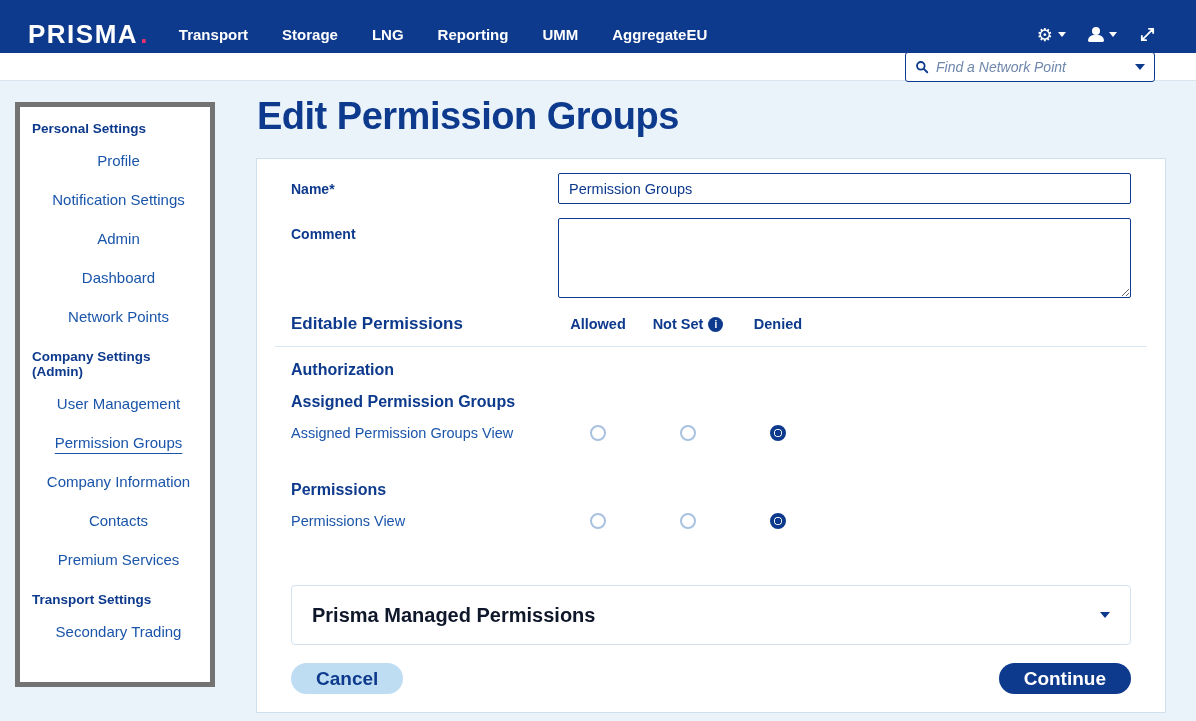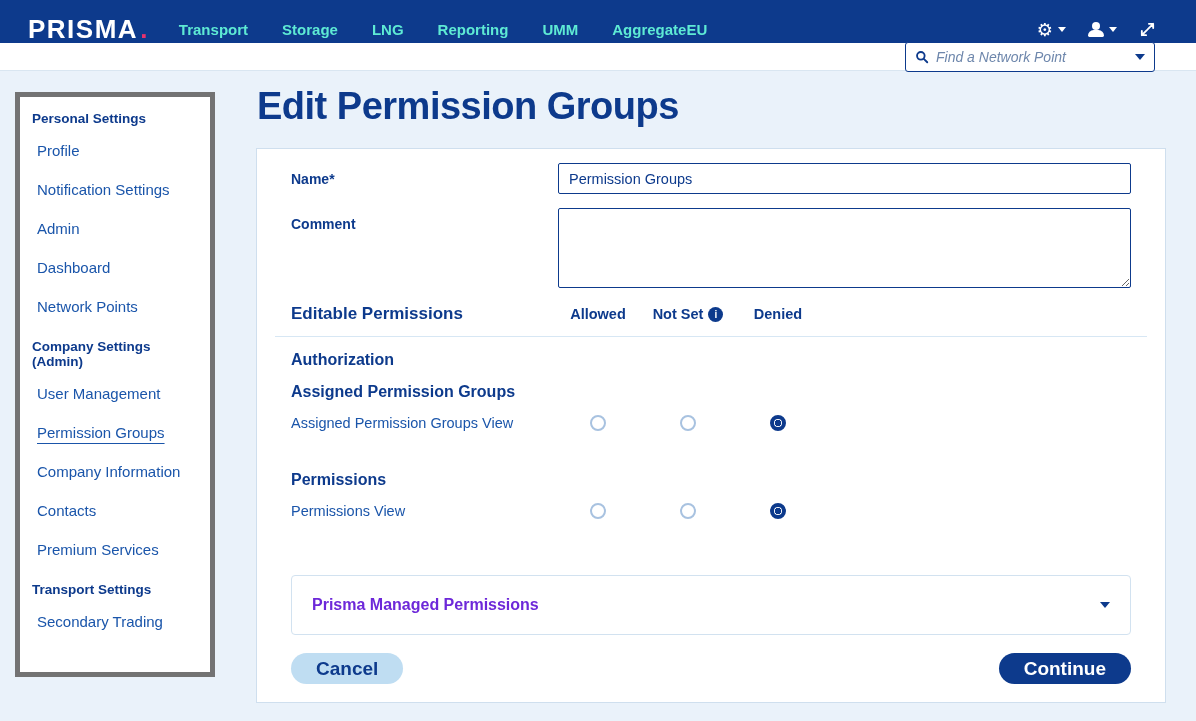--- a/index.html
+++ b/index.html
@@ -1,26 +1,26 @@
 <!DOCTYPE html>
 <html><head>
 <meta charset="utf-8">
 <style>
   * { margin:0; padding:0; box-sizing:border-box; }
   html,body { width:1196px; height:721px; overflow:hidden;
     font-family:"Liberation Sans", sans-serif; background:#eaf2fa; }
 
   
-  .navbar { height:43px; background:#0d3a8c; display:flex; align-items:center;
+  .navbar { height:53px; background:#0d3a8c; display:flex; align-items:center;
     padding:16px 40px 0 28px; color:#fff; }
   .logo { font-size:26px; font-weight:bold; letter-spacing:1.5px; color:#fff;
     display:flex; align-items:baseline; margin-right:30px; }
   .logo-dot { color:#e5326e; margin-left:2px; }
   .nav-items { display:flex; align-items:center; gap:34px; }
-  .nav-item { font-size:15px; font-weight:600; color:#5eead4; cursor:pointer; }
+  .nav-item { font-size:15px; font-weight:600; color:#ffffff; cursor:pointer; }
   .nav-right { margin-left:auto; display:flex; align-items:center; gap:22px; }
   .nav-icon-group { display:flex; align-items:center; gap:5px; cursor:pointer; }
   .gear-glyph { font-size:18px; line-height:1; }
   .caret-down-white { width:0; height:0; border-left:4px solid transparent;
     border-right:4px solid transparent; border-top:5px solid #fff; }
   .person { position:relative; width:16px; height:15px; }
   .person .head { position:absolute; left:4px; top:0; width:8px; height:8px;
     border-radius:50%; background:#fff; }
   .person .torso { position:absolute; left:0; bottom:0; width:16px; height:7px;
     border-radius:8px 8px 2px 2px; background:#fff; }
@@ -39,21 +39,21 @@
 
   
   .content { position:relative; height:634px; }
 
   .sidebar { position:absolute; left:15px; top:21px; width:200px;
     background:#fff; border:5px solid #737373; padding:14px 10px 20px 12px; }
   .side-section { margin-bottom:14px; }
   .side-section + .side-section { margin-top:24px; }
   .side-header { font-size:13.5px; font-weight:bold; color:#0d3a8c; margin-bottom:16px; }
   .side-item { font-size:15px; color:#1a55aa; margin:0 0 22px 5px; cursor:pointer;
-    list-style:none; }
+    list-style:none;text-align:center; }
   .side-item.active { text-decoration:underline; text-underline-offset:5px; }
   .side-section ul { list-style:none; }
 
   .main { position:absolute; left:256px; top:0; width:910px; }
   .page-title { font-size:38px; font-weight:800; color:#0d3a8c;
     margin:14px 0 0 1px; letter-spacing:-0.5px; }
 
   .panel { margin-top:20px; background:#fff; border:1px solid #cfdfee;
     padding:14px 34px 10px; }
 
@@ -83,21 +83,21 @@
   .row-label { font-size:14.5px; color:#1a55aa; }
   .radio-cell { display:flex; justify-content:center; }
   .radio { width:16px; height:16px; border-radius:50%; border:2px solid #a8c2e0;
     background:#fff; cursor:pointer; }
   .radio.checked { border:4px solid #0d3a8c;
     background:radial-gradient(circle, #0d3a8c 0 3px, #fff 3.2px); }
 
   .accordion { margin-top:48px; height:60px; border:1px solid #d2e2f0; border-radius:4px;
     display:flex; align-items:center; justify-content:space-between; padding:0 20px;
     cursor:pointer; background:#fff; }
-  .accordion-label { font-size:16px; font-weight:bold; color:#6d28d9; }
+  .accordion-label { font-size:20px; font-weight:bold; color:#0f172a; }
   .accordion-caret { width:0; height:0; border-left:5px solid transparent;
     border-right:5px solid transparent; border-top:6px solid #0d3a8c; }
 
   .actions { margin-top:18px; margin-bottom:8px; display:flex; justify-content:space-between; }
   .btn { height:31px; border:none; border-radius:16px; font-size:19px; font-weight:bold;
     padding:0 25px; cursor:pointer; font-family:"Liberation Sans", sans-serif; }
   .btn-cancel { background:#bfddf2; color:#0d3a8c; }
   .btn-continue { background:#0d3a8c; color:#fff; }
 </style>
 </head>

